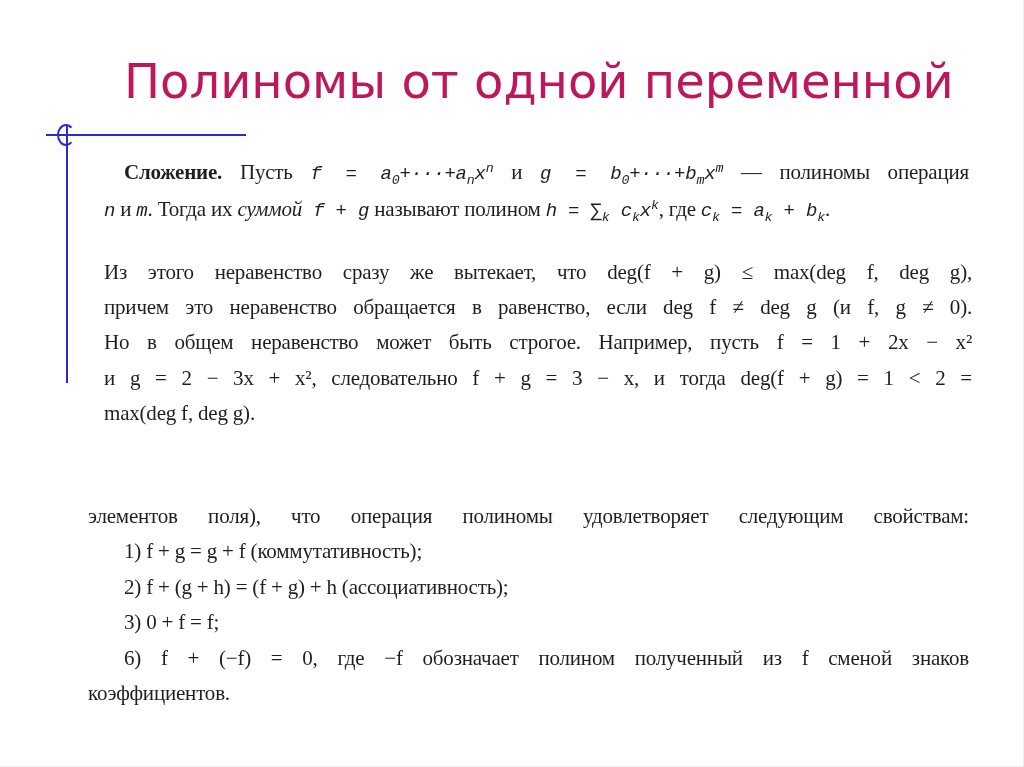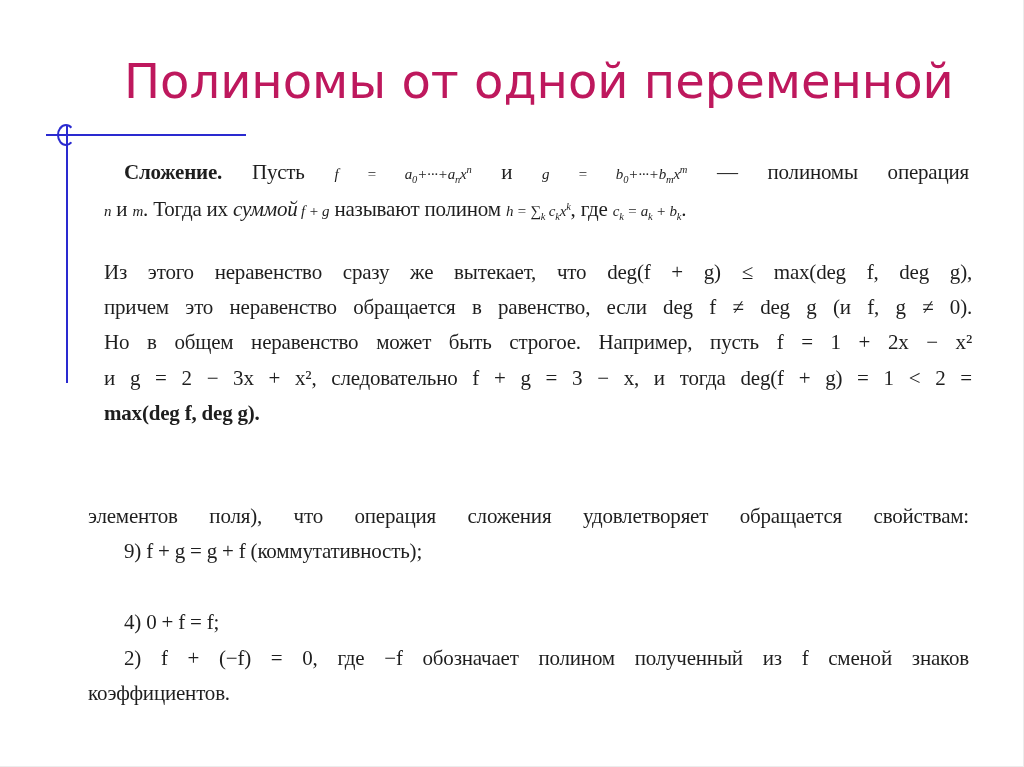--- a/index.html
+++ b/index.html
@@ -59,21 +59,21 @@
     }
     .line {
       position: absolute;
       font-size: 21px;
       white-space: nowrap;
       line-height: 1;
       letter-spacing: -0.2px;
     }
     .line b { font-weight: bold; }
     .line i { font-style: italic; }
-    .math { font-style: italic; font-family: Liberation Serif, serif; font-size: 15px; }
+    .math { font-style: italic; font-family: Liberation Mono, monospace; font-size: 19px; }
     sup, sub { font-size: 0.7em; line-height: 0; }
     .justify {
       display: block;
       text-align: justify;
       text-align-last: justify;
     }
   </style>
 </head>
 <body>
 
@@ -100,34 +100,37 @@
   </div>
   <div class="line" style="left:104px; top:297px; width:868px;">
     <span class="justify">причем это неравенство обращается в равенство, если deg f ≠ deg g (и f, g ≠ 0).</span>
   </div>
   <div class="line" style="left:104px; top:332px; width:868px;">
     <span class="justify">Но в общем неравенство может быть строгое. Например, пусть f = 1 + 2x − x²</span>
   </div>
   <div class="line" style="left:104px; top:368px; width:868px;">
     <span class="justify">и g = 2 − 3x + x², следовательно f + g = 3 − x, и тогда deg(f + g) = 1 &lt; 2 =</span>
   </div>
-  <div class="line" style="left:104px; top:403px;font-weight:bold;">
+  <div class="line" style="left:104px; top:403px;">
     <span>max(deg f, deg g).</span>
   </div>
 
   <div class="line" style="left:88px; top:506px; width:881px;">
-    <span class="justify">элементов поля), что операция сложения удовлетворяет обращается свойствам:</span>
+    <span class="justify">элементов поля), что операция полиномы удовлетворяет следующим свойствам:</span>
   </div>
 
   <div class="line" style="left:124px; top:541px;">
-    <span>9) f + g = g + f (коммутативность);</span>
+    <span>1) f + g = g + f (коммутативность);</span>
+  </div>
+  <div class="line" style="left:124px; top:577px;">
+    <span>2) f + (g + h) = (f + g) + h (ассоциативность);</span>
   </div>
   <div class="line" style="left:124px; top:612px;">
-    <span>4) 0 + f = f;</span>
+    <span>3) 0 + f = f;</span>
   </div>
   <div class="line" style="left:124px; top:648px; width:845px;">
-    <span class="justify">2) f + (−f) = 0, где −f обозначает полином полученный из f сменой знаков</span>
+    <span class="justify">6) f + (−f) = 0, где −f обозначает полином полученный из f сменой знаков</span>
   </div>
   <div class="line" style="left:88px; top:683px;text-align:right;">
     <span>коэффициентов.</span>
   </div>
 
 </div>
 
 </body></html>

